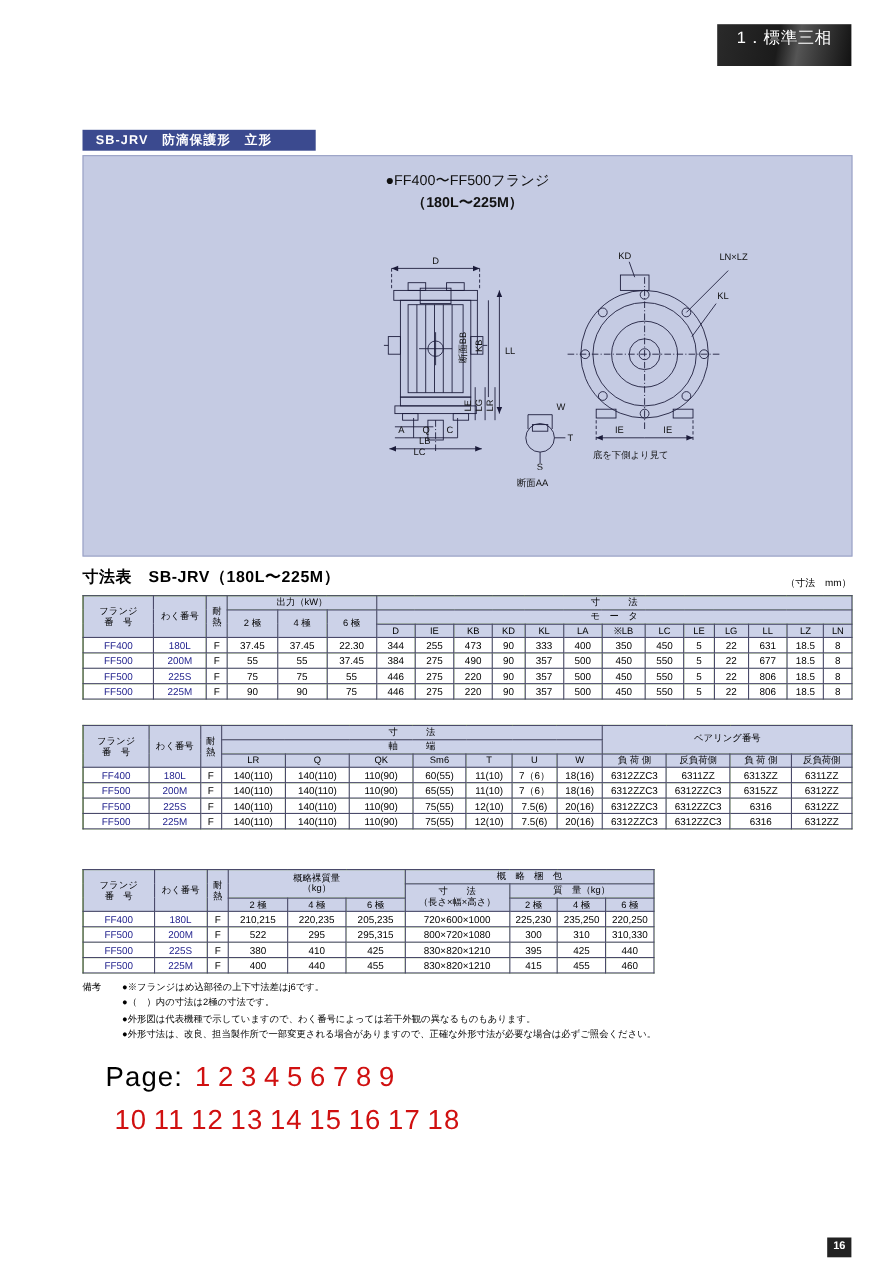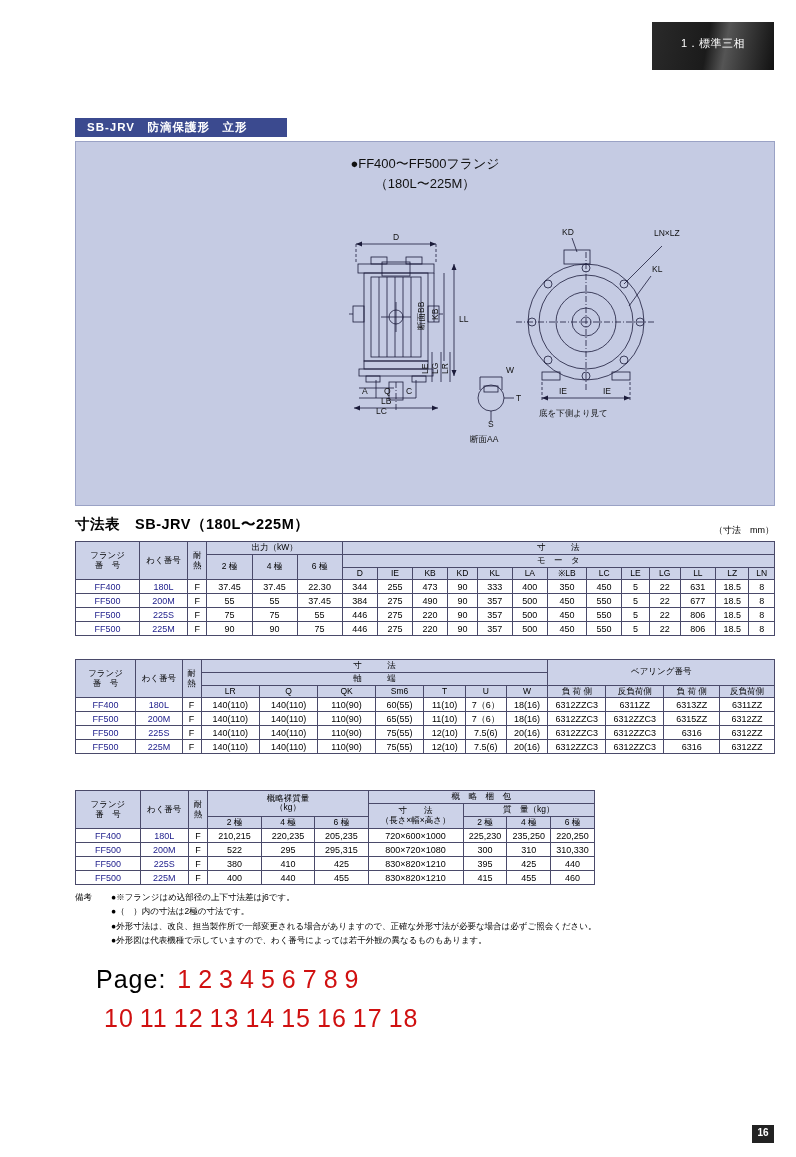--- a/index.html
+++ b/index.html
@@ -11,27 +11,27 @@
     font-family: "Liberation Sans", sans-serif;
     color: #000;
     position: relative;
     overflow: hidden;
   }
 
   
   .corner-tab {
     position: absolute;
     top: 22px; right: 22px;
-    width: 122px; height: 48px;
+    width: 122px; height: 38px;
     background: linear-gradient(100deg,#2a2a2a 0%,#1b1b1b 45%,#555 60%,#3a3a3a 75%,#111 100%);
     color: #fff;
-    font-size: 11px;
+    font-size: 15px;
     line-height: 1.35;
     text-align: center;
-    padding-top: 14px;
+    padding-top: 3px;
     letter-spacing: .5px;
   }
   .corner-tab .l2 { display:block;margin-top:27px; }
 
   
   .title-bar {
     position: absolute;
     top: 118px; left: 75px;
     width: 212px; height: 19px;
     background: #3b4a8f;
@@ -51,21 +51,21 @@
     border: 1px solid #9aa2c5;
   }
   .fig-caption {
     position: absolute;
     top: 12px; left: 0; width: 100%;
     text-align: center;
     font-size: 13px;
     line-height: 1.5;
     color: #111;
   }
-  .fig-caption .l2 { display: block; }
+  .fig-caption .l2 { display: block; font-weight: bold; }
 
   .svg-wrap { position: absolute; top: 60px; left: 0; width: 100%; height: 300px; }
 
   
   .sec-head {
     position: absolute;
     top: 515px; left: 75px;
     font-size: 14.5px;
     font-weight: bold;
     letter-spacing: .5px;
@@ -631,22 +631,22 @@
         <td>460</td>
       </tr>
     </tbody>
 </table>
 
 <div class="remarks">
   <div class="label">備考</div>
   <div class="lines" id="remark-lines">
       <div>●※フランジはめ込部径の上下寸法差はj6です。</div>
       <div>●（　）内の寸法は2極の寸法です。</div>
+      <div>●外形図は代表機種で示していますので、わく番号によっては若干外観の異なるものもあります。</div>
       <div>●外形寸法は、改良、担当製作所で一部変更される場合がありますので、正確な外形寸法が必要な場合は必ずご照会ください。</div>
-      <div>●外形図は代表機種で示していますので、わく番号によっては若干外観の異なるものもあります。</div>
     </div>
 </div>
 
 <div class="pager">
   <span>Page:</span>
   <span id="pager-row1"><span class="num">1</span><span class="num">2</span><span class="num">3</span><span class="num">4</span><span class="num">5</span><span class="num">6</span><span class="num">7</span><span class="num">8</span><span class="num">9</span></span>
   <span class="row2" id="pager-row2"><span class="num">10</span><span class="num">11</span><span class="num">12</span><span class="num">13</span><span class="num">14</span><span class="num">15</span><span class="num">16</span><span class="num">17</span><span class="num">18</span></span>
 </div>
 
 <div class="page-no">16</div>

